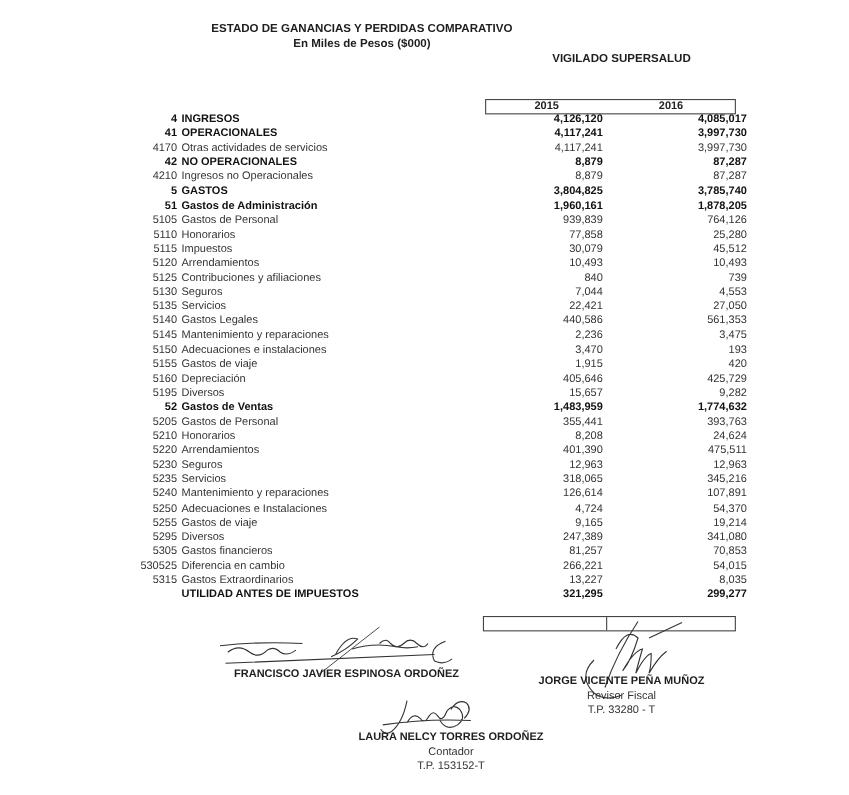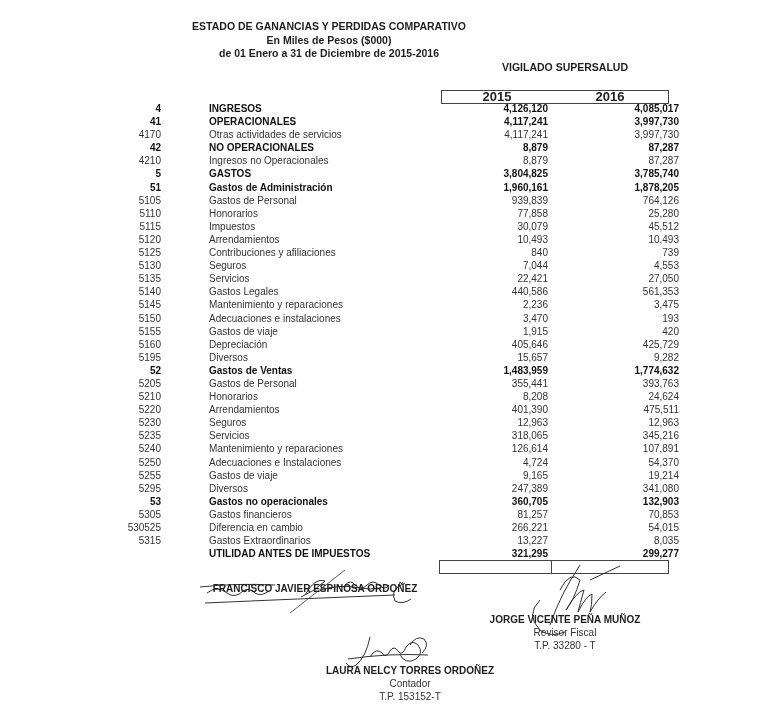--- a/index.html
+++ b/index.html
@@ -6,53 +6,52 @@
   body { width: 772px; height: 723px; position: relative; overflow: hidden;
          font-family: "Liberation Sans", sans-serif; color: #222; }
   .header { position: absolute; left: 0; width: 628px; top: 20px; text-align: center; }
   .header div { font-weight: bold; font-size: 10.5px; line-height: 13.5px; color: #1e1e1e; }
   .header .t1 { margin-left: 30px; }
   .header .t2 { margin-left: 30px; }
   .header .t3 { margin-left: 30px; }
   .header .t4 { margin-left: 30px; text-align: right; }
 
   .col-head { position: absolute; top: 90px; left: 441px; width: 226px; height: 12px;
-              border: 1px solid #444; display: flex; font-weight: bold; font-size: 13px; line-height: 12px; }
+              border: 1px solid #444; display: flex; font-weight: bold; font-size: 10px; line-height: 12px; }
   .col-head span { display: block; text-align: center; }
   .col-head .h15 { width: 110px; }
   .col-head .h16 { width: 116px; }
 
   .rows { position: absolute; top: 102px; left: 0; width: 772px; }
   .row { position: relative; height: 13.1px; font-size: 10px; line-height: 13.1px; }
   .row .code { position: absolute; right: 611px; text-align: right; white-space: nowrap; }
-  .row .label { position: absolute; left: 165px; white-space: nowrap; margin-left: 44px; }
+  .row .label { position: absolute; left: 165px; white-space: nowrap; }
   .row .v15 { position: absolute; right: 224px; text-align: right; }
   .row .v16 { position: absolute; right: 93px; text-align: right; }
   .row.bold { font-weight: bold; color: #111; }
   .row.normal { color: #333; }
 
   .total-box { position: absolute; top: 560px; left: 439px; width: 228px; height: 12px;
                border: 1px solid #444; }
   .total-box .divider { position: absolute; left: 111px; top: 0; bottom: 0; border-left: 1px solid #444; }
 
   .sig { position: absolute; text-align: center; font-size: 10px; line-height: 13px; }
   .sig .name { font-weight: bold; color: #1e1e1e; }
   .sig .role { color: #333; }
-  .sig1 { left: 190px; top: 582px; width: 250px; }
+  .sig1 { left: 190px; top: 606px; width: 250px; }
   .sig2 { left: 480px; top: 613px; width: 170px; }
   .sig3 { left: 300px; top: 664px; width: 220px; }
   svg.signature { position: absolute; overflow: visible; }
 </style>
 </head>
 <body>
 
 <div class="header">
   <div class="t1">ESTADO DE GANANCIAS Y PERDIDAS  COMPARATIVO</div>
   <div class="t2">En Miles de Pesos ($000)</div>
-  <div class="t3">de 01  Enero  a 31 de Diciembre de 2015-2016</div>
   <div class="t4">VIGILADO SUPERSALUD</div>
 </div>
 
 <div class="col-head">
   <span class="h15">2015</span>
   <span class="h16">2016</span>
 </div>
 
 <div class="rows" id="rows">
     <div class="row bold">
@@ -227,26 +226,20 @@
       <span class="code">5255</span>
       <span class="label">Gastos de viaje</span>
       <span class="v15">9,165</span>
       <span class="v16">19,214</span>
     </div>
     <div class="row normal">
       <span class="code">5295</span>
       <span class="label">Diversos</span>
       <span class="v15">247,389</span>
       <span class="v16">341,080</span>
-    </div>
-    <div class="row bold">
-      <span class="code">53</span>
-      <span class="label">Gastos no operacionales</span>
-      <span class="v15">360,705</span>
-      <span class="v16">132,903</span>
     </div>
     <div class="row normal">
       <span class="code">5305</span>
       <span class="label">Gastos financieros</span>
       <span class="v15">81,257</span>
       <span class="v16">70,853</span>
     </div>
     <div class="row normal">
       <span class="code">530525</span>
       <span class="label">Diferencia en cambio</span>

